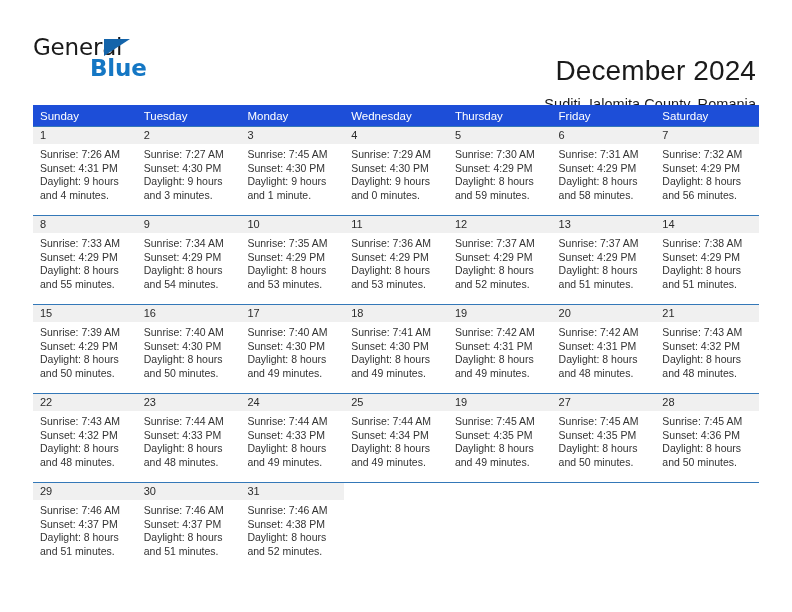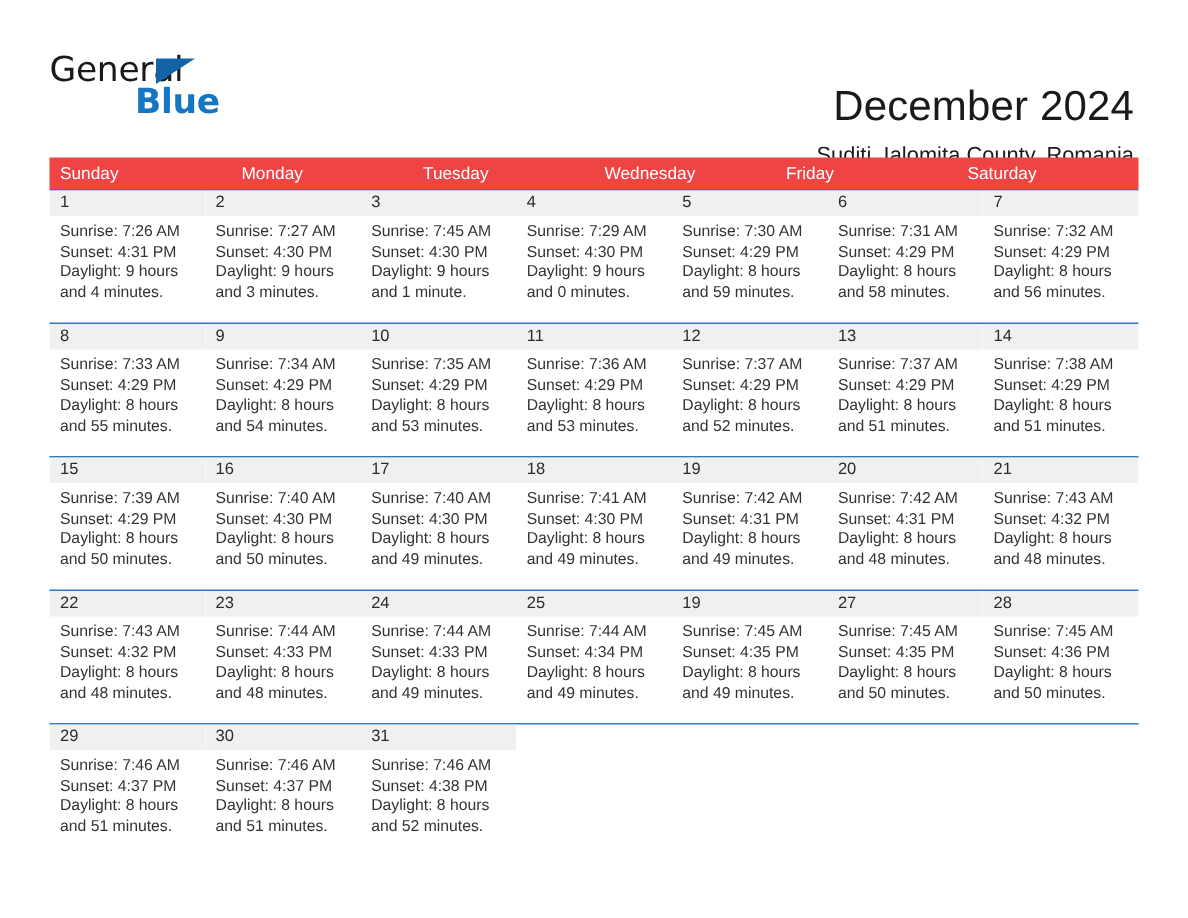--- a/index.html
+++ b/index.html
@@ -91,21 +91,21 @@
   
   .calendar {
     position: absolute;
     left: 33px;
     top: 105px;
     width: 726px;
   }
   .weekdays {
     display: flex;
     width: 100%;
-    background: #ef4444;
+    background: #1d4ed8;
   }
   .weekday {
     flex: 1 1 0;
     box-sizing: border-box;
     padding: 4px 0 4px 7px;
     font-size: 11.5px;
     color: #ffffff;
     line-height: 14px;
     height: 21px;
     white-space: nowrap;
@@ -166,23 +166,24 @@
       <div class="cal-title">December 2024</div>
       <div class="cal-subtitle">Suditi, Ialomita County, Romania</div>
     </div>
 
   </div>
 
   <div class="calendar">
 
     <div class="weekdays">
       <div class="weekday">Sunday</div>
+      <div class="weekday">Tuesday</div>
       <div class="weekday">Monday</div>
-      <div class="weekday">Tuesday</div>
       <div class="weekday">Wednesday</div>
+      <div class="weekday">Thursday</div>
       <div class="weekday">Friday</div>
       <div class="weekday">Saturday</div>
     </div>
 
     <div class="week">
       <div class="day">
         <div class="day-num-strip">1</div>
         <div class="day-lines">
           <div class="day-line">Sunrise: 7:26 AM</div>
           <div class="day-line">Sunset: 4:31 PM</div>

